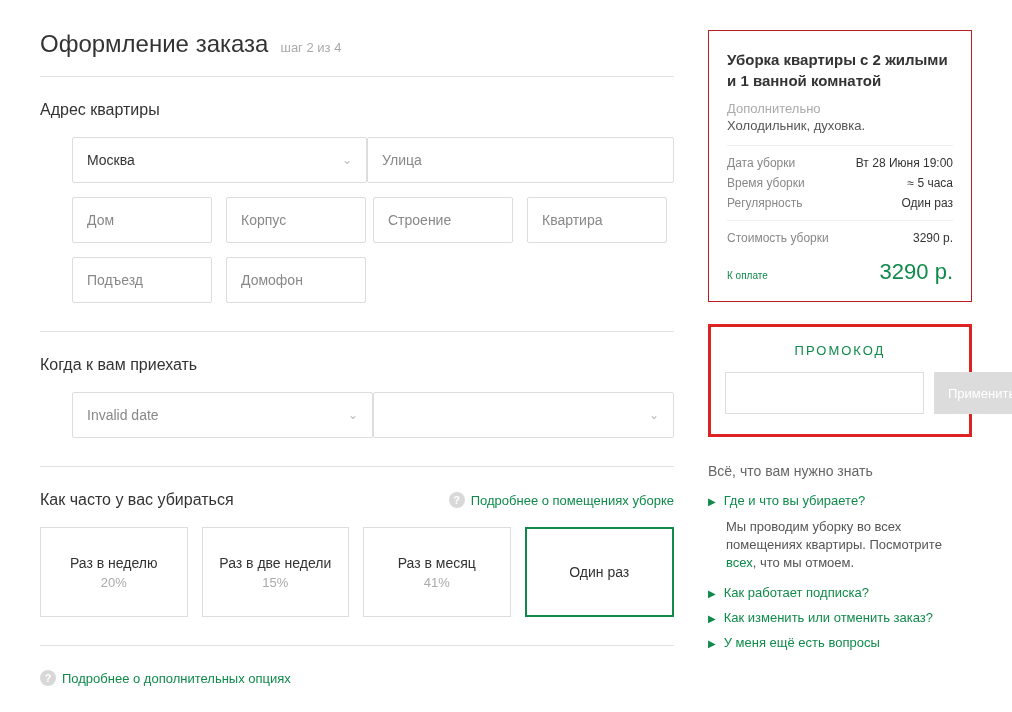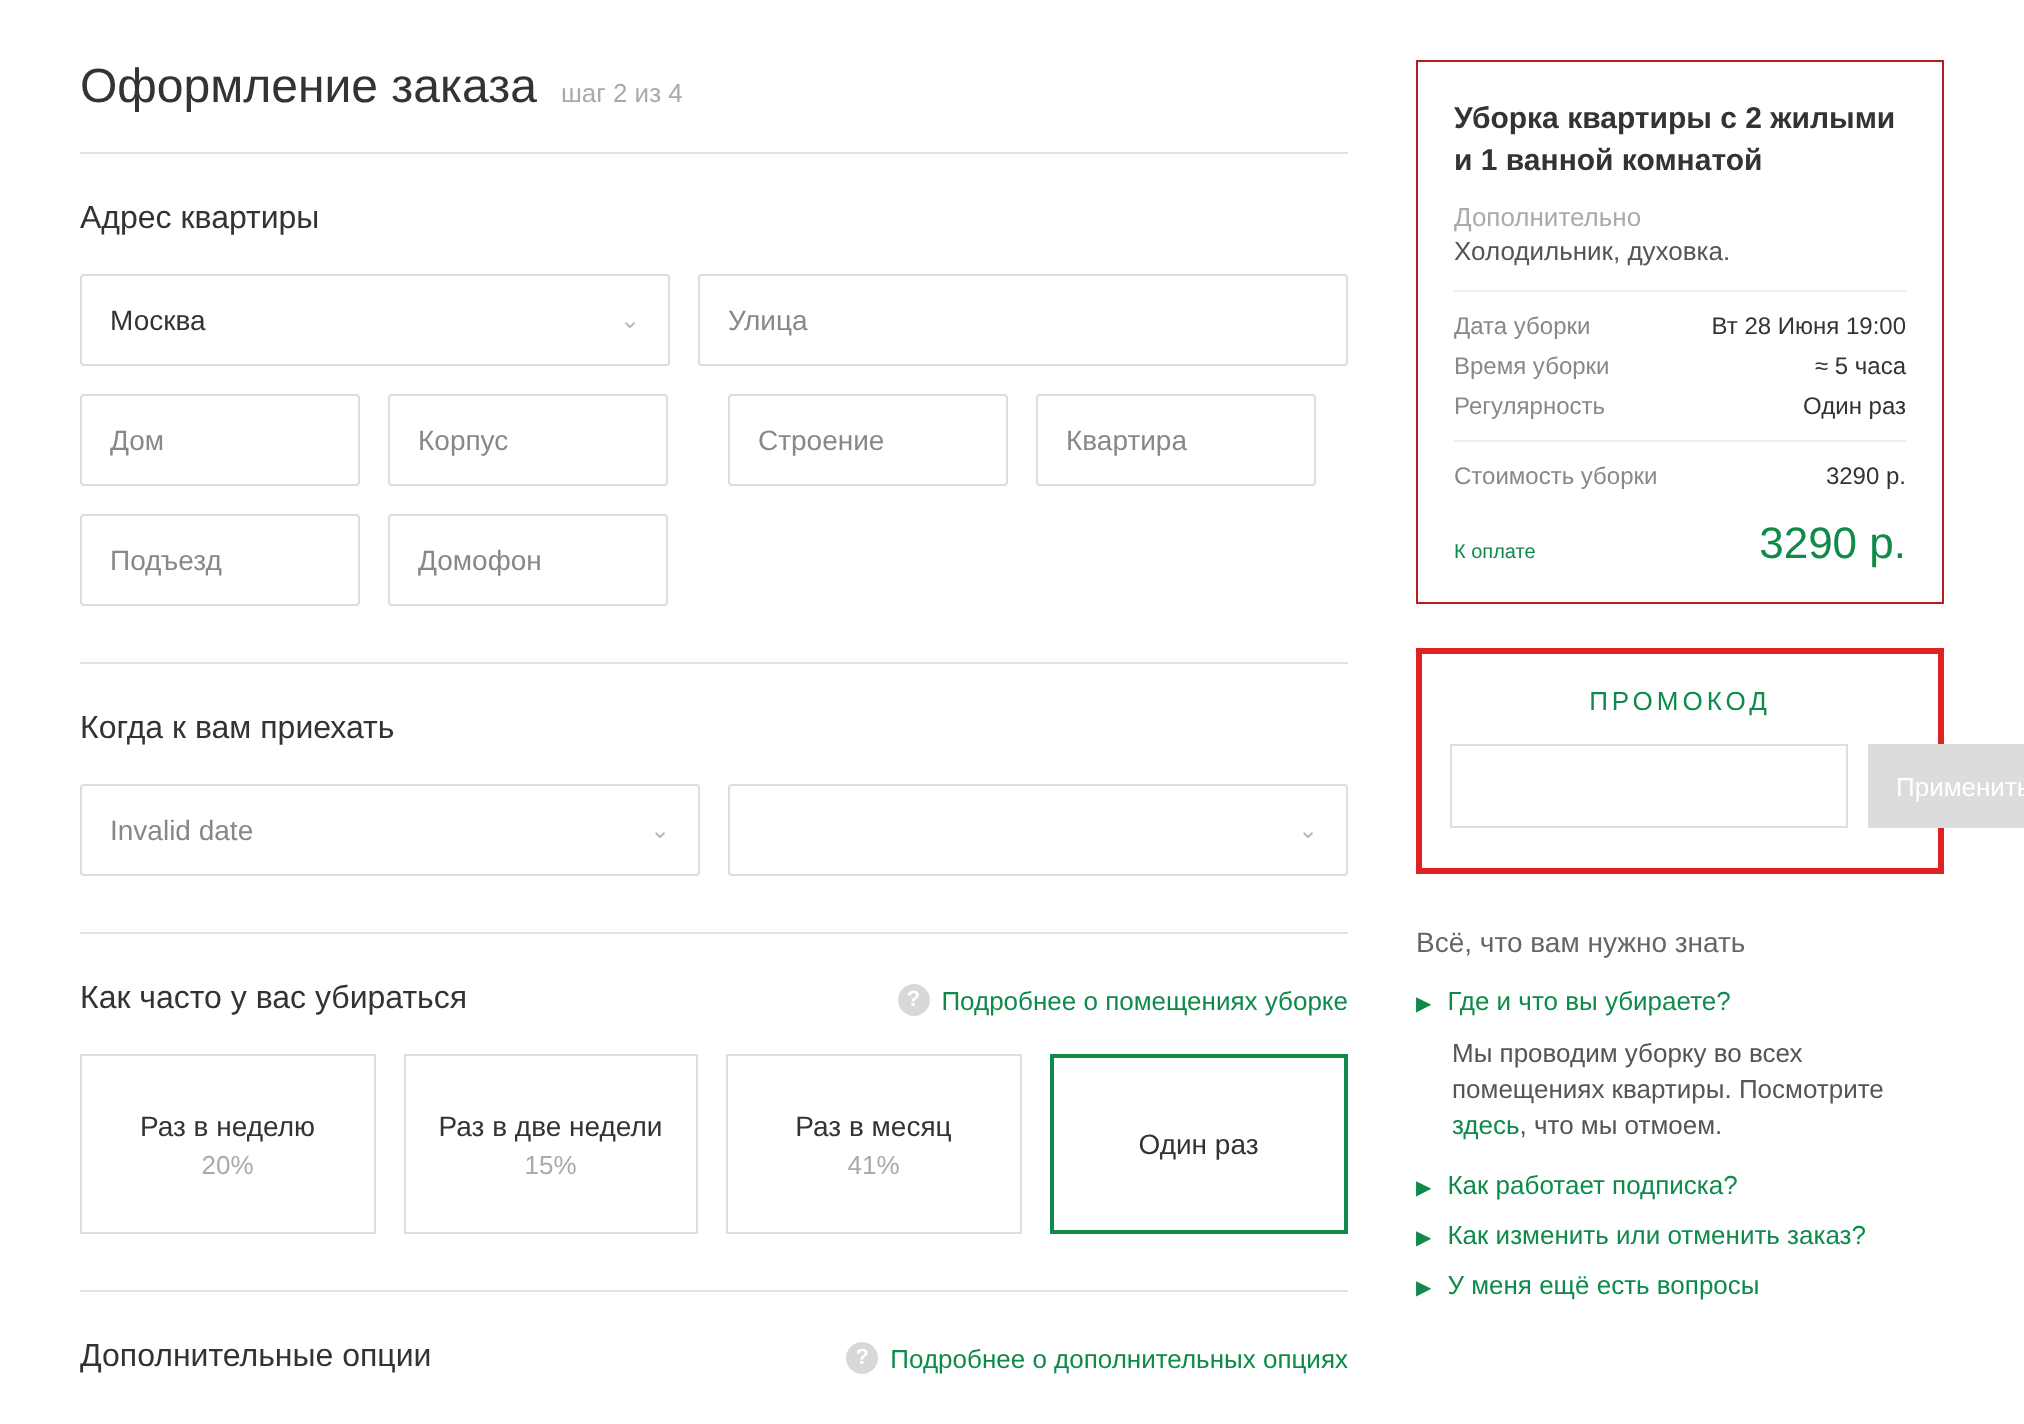--- a/index.html
+++ b/index.html
@@ -25,21 +25,21 @@
 .hr { border: 0; border-top: 1px solid #e3e3e3; margin: 6px 0 24px 0; }
 .hr-b { border: 0; border-top: 1px solid #e3e3e3; margin: 28px 0 24px 0; }
 .section-title { font-size: 16px; color: #333; margin-bottom: 18px; font-weight: 400; }
 .sec-head { display: flex; justify-content: space-between; align-items: center; margin-bottom: 18px; }
 .help { display: flex; align-items: center; gap: 6px; color: #0f8a4a; font-size: 13px; }
 .help-q {
   display: inline-flex; width: 16px; height: 16px; border-radius: 50%;
   background: #d8d8d8; color: #fff; font-size: 11px; align-items: center;
   justify-content: center; font-weight: bold;
 }
-.row { display: flex; gap: 14px; margin-bottom: 14px; }
+.row { display: flex; margin-bottom: 14px; margin-left: 32px; }
 .half { display: flex; gap: 14px; flex: 1; }
 .inp {
   height: 46px; border: 1px solid #ddd; border-radius: 2px; background: #fff;
   padding: 0 14px; font-size: 14px; color: #333; width: 100%;
 }
 .inp::placeholder { color: #888; }
 .sel {
   height: 46px; border: 1px solid #ddd; border-radius: 2px; background: #fff;
   padding: 0 14px; font-size: 14px; color: #888; width: 100%;
   display: flex; align-items: center; justify-content: space-between; cursor: pointer;
@@ -156,21 +156,20 @@
         <span class="disc">41%</span>
       </div>
       <div class="freq sel-f">
         <span>Один раз</span>
       </div>
     </div>
 
     <hr class="hr-b">
 
     <div class="sec-head">
-      <div class="section-title" style="margin-bottom:0">Дополнительные опции</div>
       <div class="help">
         <span class="help-q">?</span>
         <span>Подробнее о дополнительных опциях</span>
       </div>
     </div>
   </div>
 
   <div class="side">
     <div class="summary">
       <div class="sum-title">Уборка квартиры с 2 жилыми и 1 ванной комнатой</div>
@@ -207,21 +206,21 @@
         <button class="promo-btn">Применить</button>
       </div>
     </div>
 
     <div class="faq-title">Всё, что вам нужно знать</div>
     <div class="faq-item">
       <span class="faq-arrow">▶</span>
       <span class="faq-link">Где и что вы убираете?</span>
     </div>
     <div class="faq-body">
-      <span>Мы проводим уборку во всех помещениях квартиры. Посмотрите </span><a href="#">здесь</a><span>, что мы отмоем.</span>
+      <span>Мы проводим уборку во всех помещениях квартиры. Посмотрите </span><a href="#">всех</a><span>, что мы отмоем.</span>
     </div>
     <div class="faq-item">
       <span class="faq-arrow">▶</span>
       <span class="faq-link">Как работает подписка?</span>
     </div>
     <div class="faq-item">
       <span class="faq-arrow">▶</span>
       <span class="faq-link">Как изменить или отменить заказ?</span>
     </div>
     <div class="faq-item">

